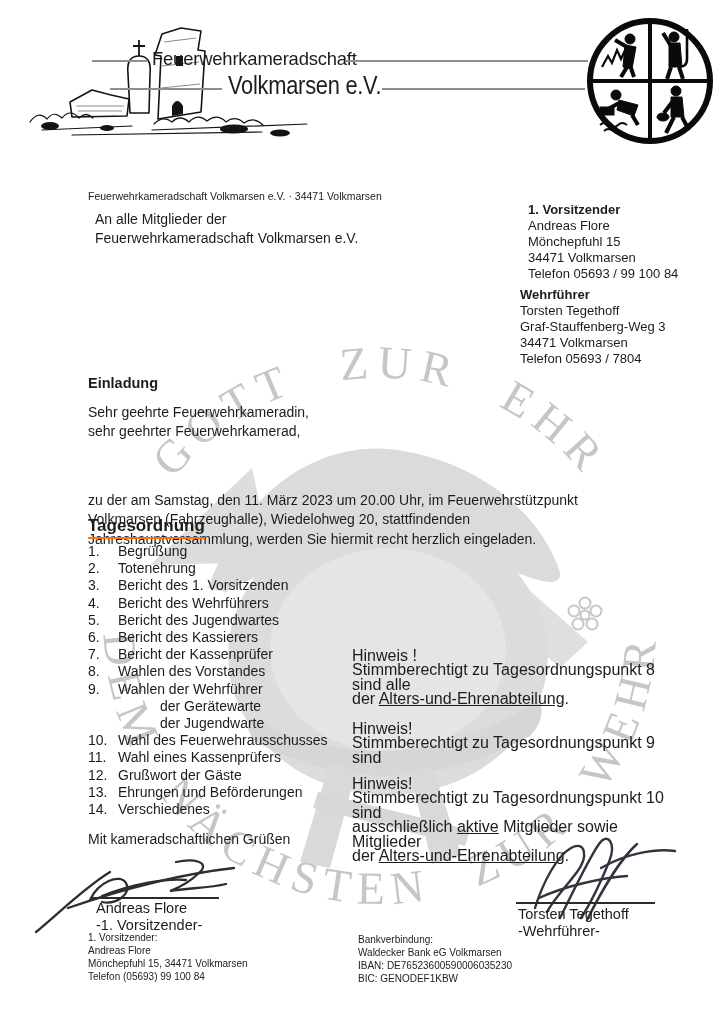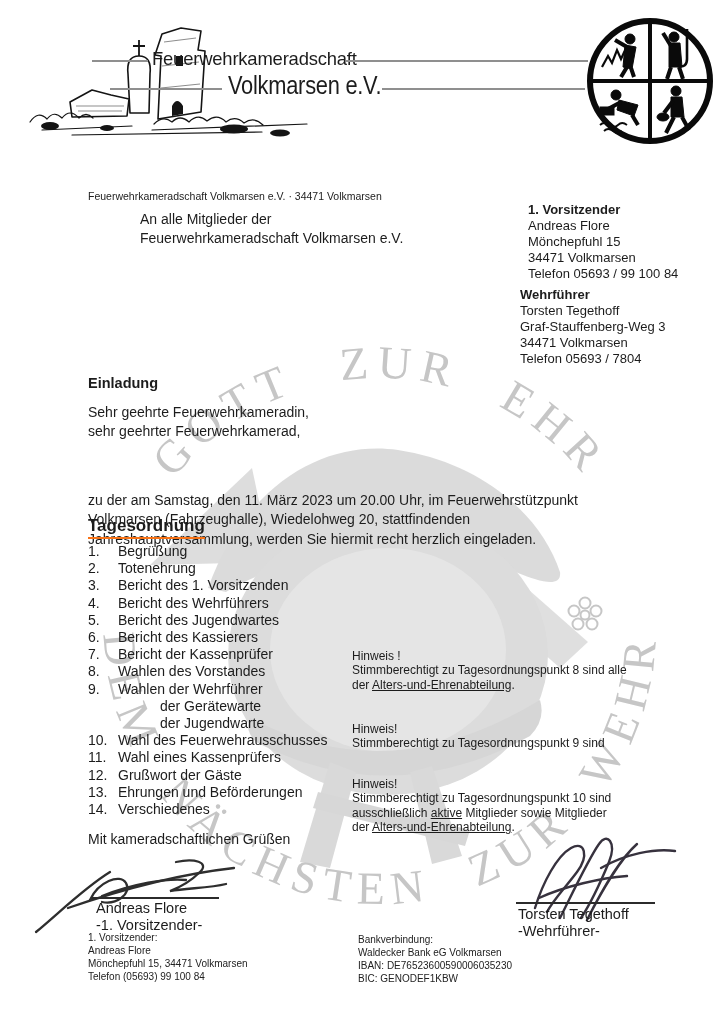--- a/index.html
+++ b/index.html
@@ -13,39 +13,39 @@
   .rule{height:2px;background:#8f8f8f;}
   .ruleA1{left:92px;top:60px;width:56px;}
   .ruleA2{left:346px;top:60px;width:242px;}
   .ruleB1{left:110px;top:88px;width:112px;}
   .ruleB2{left:382px;top:88px;width:203px;}
   .castle{left:12px;top:20px;}
   .emblem{left:584px;top:15px;}
 
   
   .sender-line{left:88px;top:190px;font-size:10.5px;color:#222;}
-  .recipient{left:95px;top:210px;font-size:14px;line-height:19px;margin-left:45px;}
+  .recipient{left:95px;top:210px;font-size:14px;line-height:19px;}
   .contact{left:520px;width:195px;font-size:13px;line-height:16px;}
   .contact-1{top:202px;margin-left:8px;} .contact-2{top:287px;}
   .contact .role{font-weight:bold;}
 
   
   .subject{left:88px;top:375px;font-size:14.5px;font-weight:bold;}
   .dateline{left:443px;top:376px;font-size:14px;}
   .salutation{left:88px;top:403px;font-size:14px;line-height:19px;}
   .bodytext{left:88px;top:455px;font-size:14px;line-height:19.3px;width:540px;margin-top:36px;}
   .agenda-title{left:88px;top:516px;font-size:17px;font-weight:bold;border-bottom:2px solid #f97316;padding-bottom:1px;}
   .agenda-list{left:88px;top:543px;width:330px;}
   .ag-row{display:flex;font-size:14px;line-height:17.2px;}
   .ag-row.indent{padding-left:42px;}
   .ag-num{width:30px;flex:0 0 30px;}
   .closing{left:88px;top:831px;font-size:14px;}
 
   
-  .note{left:352px;width:330px;font-size:12px;line-height:14.4px;}
+  .note{left:352px;width:330px;font-size:16px;line-height:14.4px;}
   .note-1{top:649px;} .note-2{top:722px;} .note-3{top:777px;}
   .note .u{text-decoration:underline;}
 
   
   .sig-left-svg{left:28px;top:838px;}
   .sig-right-svg{left:505px;top:828px;}
   .sigline{height:2px;background:#2b2b2b;}
   .sigline-left{left:92px;top:897px;width:127px;}
   .sigline-right{left:516px;top:902px;width:139px;}
   .sig-name{font-size:14.5px;line-height:17px;}

